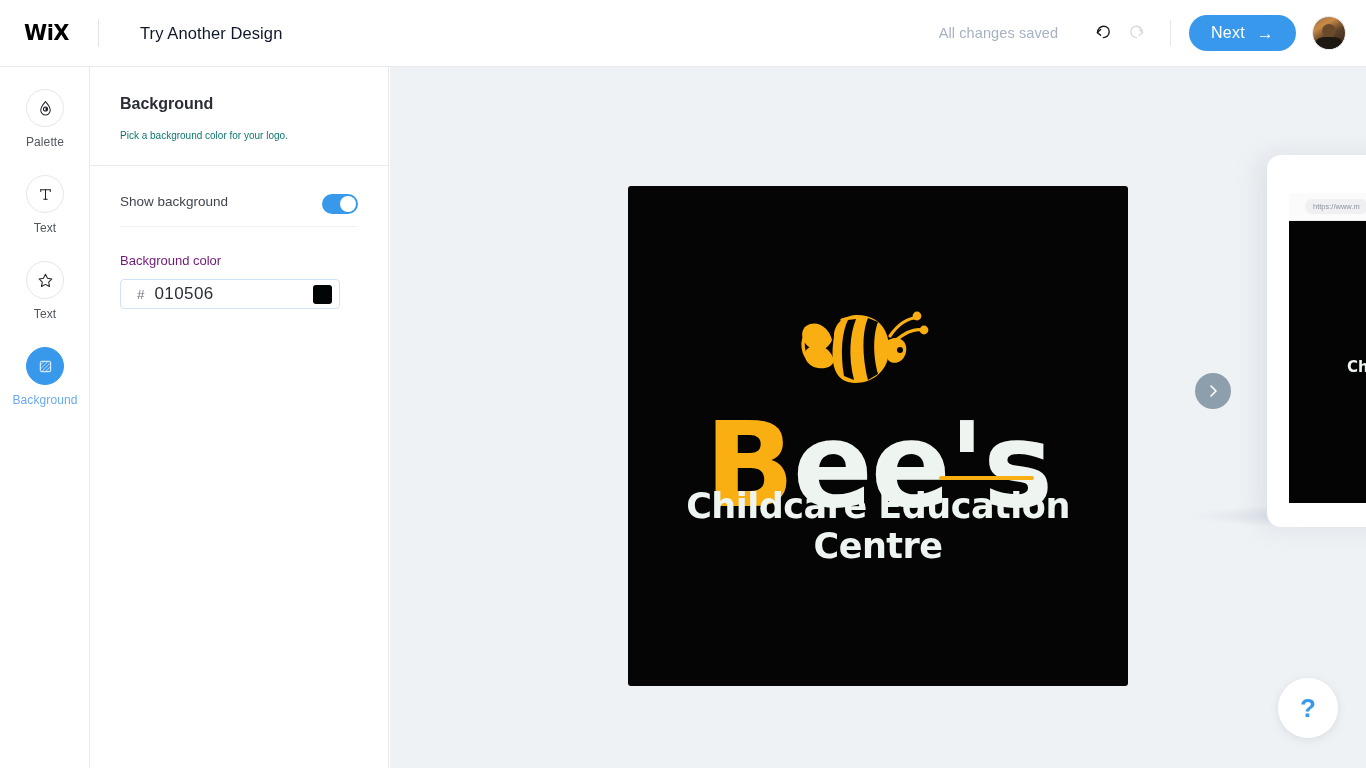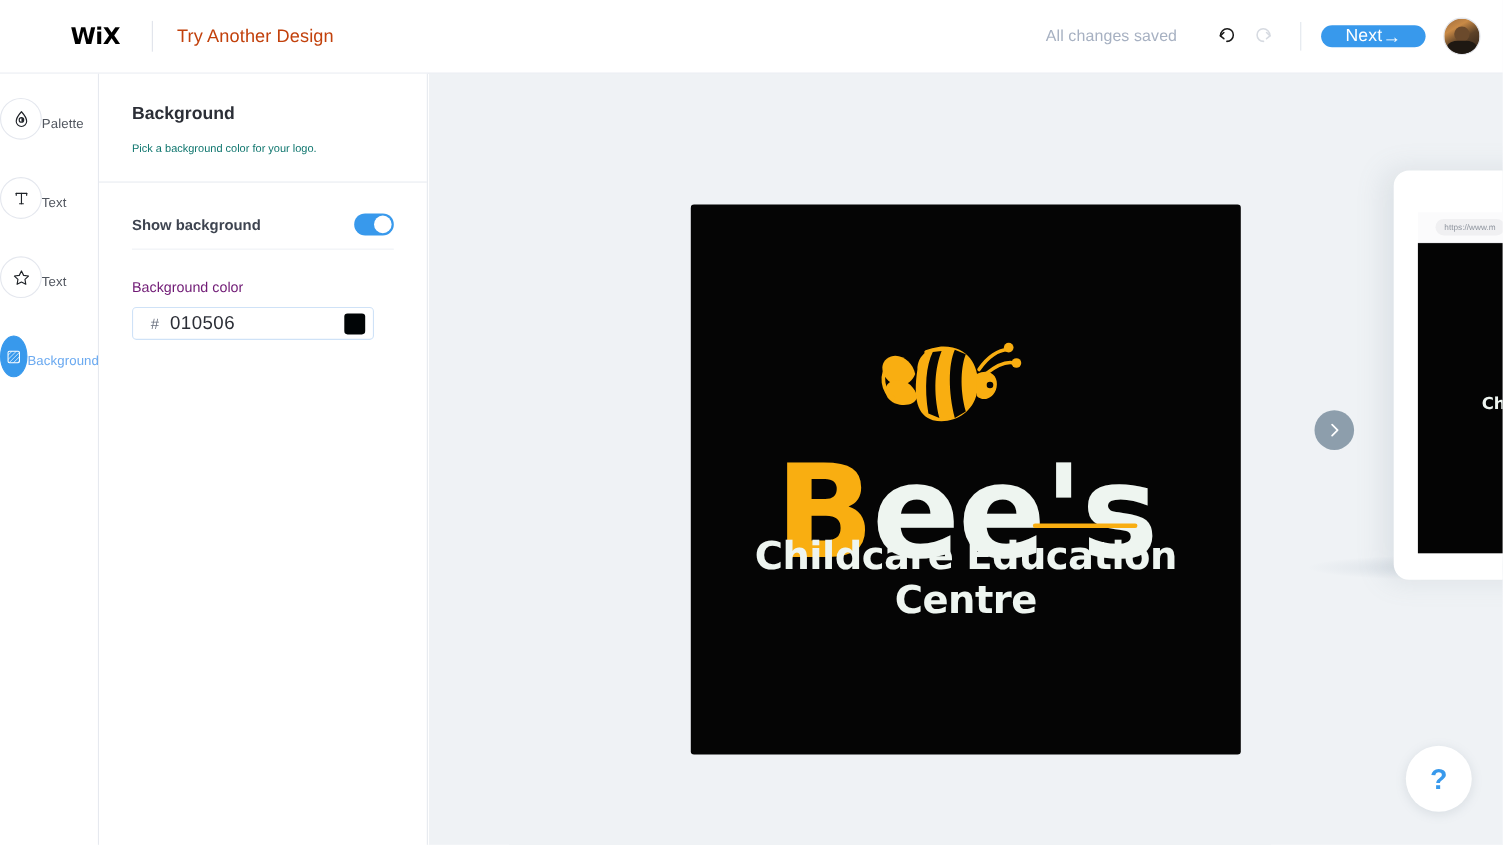--- a/index.html
+++ b/index.html
@@ -8,48 +8,48 @@
     font-family: "Liberation Sans", sans-serif;
     background:#ffffff;
     color:#2b2e36;
     -webkit-font-smoothing:antialiased;
   }
 
   
   .topbar {
     position:absolute; left:0; top:0; width:1366px; height:67px;
     background:#fff; border-bottom:1px solid #e6e9ef;
-    display:flex; align-items:center;padding-left:40px;
+    display:flex; align-items:center;
   }
   .wix-logo { margin-left:24px; display:flex; align-items:center; }
   .wix-logo svg { display:block; }
   .topbar-div {
     width:1px; height:28px; background:#dfe3ea; margin:0 22px 0 26px;
   }
   .try-title {
-    font-size:16.5px; color:#c2410c; letter-spacing:.1px;
+    font-size:16.5px; color:#0f172a; letter-spacing:.1px;margin-left:19px;
   }
   .topbar-right {
     margin-left:auto; display:flex; align-items:center; padding-right:20px;
   }
   .saved-text {
     font-size:14.5px; color:#a7b1c2; letter-spacing:.1px; margin-right:28px;
   }
   .icon-btn {
     width:34px; height:34px; display:flex; align-items:center; justify-content:center;
     background:none; border:none; cursor:pointer;
   }
   .icon-btn.undo svg { stroke:#1a1a1a; }
   .icon-btn.redo { cursor:default; }
   .icon-btn.redo svg { stroke:#d6dae1; }
   .top-sep { width:1px; height:26px; background:#e2e6ed; margin:0 18px 0 16px; }
   .next-btn {
-    height:20px; padding:0 22px; border-radius:18px; background:#3899ec;
+    height:36px; padding:0 22px; border-radius:18px; background:#3899ec;
     border:none; color:#fff; font-size:16px; font-family:inherit;
-    display:flex; align-items:center; cursor:pointer; letter-spacing:.2px;
+    display:flex; align-items:center; gap:12px; cursor:pointer; letter-spacing:.2px;
   }
   .next-btn .arr { font-size:17px; line-height:1; }
   .avatar {
     width:34px; height:34px; border-radius:50%; margin-left:16px; overflow:hidden;
     border:1px solid #e3e6ec; position:relative; cursor:pointer;
     background:linear-gradient(150deg,#9a6a3e 0%,#c98a46 28%,#5d4228 55%,#2e2118 100%);
   }
   .avatar::before{
     content:""; position:absolute; left:28%; top:22%; width:44%; height:44%;
     border-radius:50%; background:#6b4a2c;
@@ -59,21 +59,21 @@
     border-radius:40% 40% 0 0; background:#1e1812;
   }
 
   
   .rail {
     position:absolute; left:0; top:67px; width:90px; height:701px;
     background:#fff; border-right:1px solid #e6e9ef;
     padding-top:22px;
   }
   .rail-item {
-    width:90px; display:flex; flex-direction:row; align-items:center;
+    width:90px; display:flex; flex-direction:column; align-items:center;
     margin-bottom:26px; cursor:pointer;
   }
   .rail-circle {
     width:38px; height:38px; border-radius:50%;
     border:1px solid #e4e7ee; background:#fff;
     display:flex; align-items:center; justify-content:center; margin-bottom:8px;
   }
   .rail-item.active .rail-circle { background:#3899ec; border-color:#3899ec; }
   .rail-label { font-size:12px; color:#51565f; letter-spacing:.1px; }
   .rail-item.active .rail-label { color:#6aa9f0; }
@@ -81,22 +81,22 @@
   
   .panel {
     position:absolute; left:90px; top:67px; width:299px; height:701px;
     background:#fff; border-right:1px solid #e6e9ef;
   }
   .panel-head { padding:28px 30px 22px 30px; border-bottom:1px solid #e8ebf1; }
   .panel-title { font-size:16px; font-weight:bold; color:#2b2e36; margin-bottom:16px; }
   .panel-sub { font-size:10px; color:#0f766e; line-height:1.4; }
   .panel-body { padding:28px 30px 0 30px; }
   .row {
-    display:flex; align-items:center; justify-content:space-between;
-    padding-bottom:12px; border-bottom:1px solid #eef1f5;font-weight:bold;
+    display:flex; align-items:flex-start; justify-content:space-between;
+    padding-bottom:12px; border-bottom:1px solid #eef1f5;
   }
   .row-label { font-size:13.5px; color:#3e4450; }
   .toggle {
     width:36px; height:20px; border-radius:10px; background:#3899ec;
     position:relative; cursor:pointer; flex:none;
   }
   .toggle .knob {
     position:absolute; right:2px; top:2px; width:16px; height:16px;
     border-radius:50%; background:#fff;
   }

